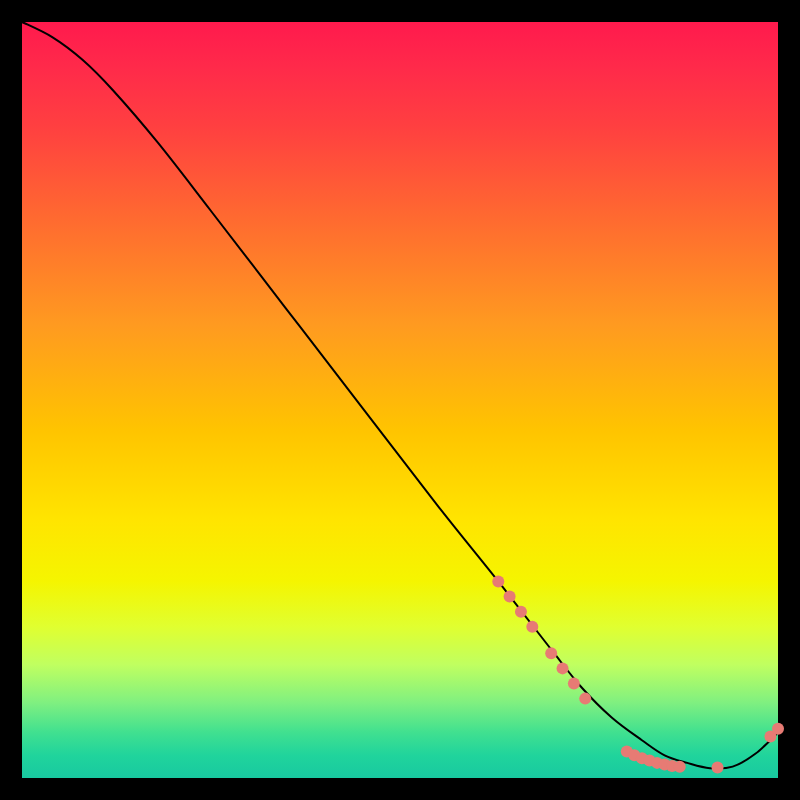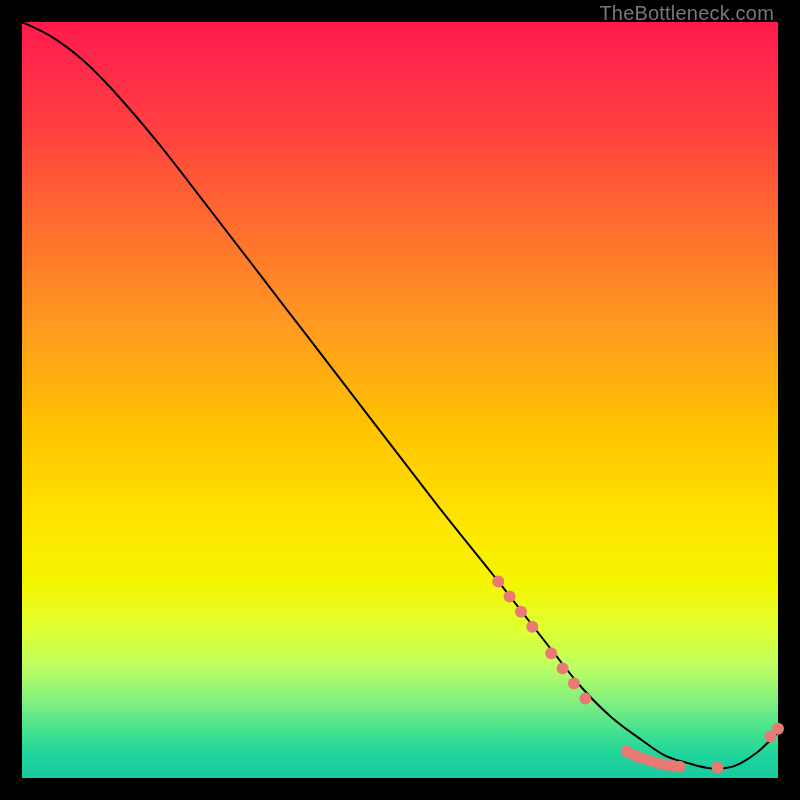--- a/index.html
+++ b/index.html
@@ -57,21 +57,20 @@
     top: 0;
     width: 756px;
     height: 756px;
     overflow: visible;
   }
 </style>
 </head>
 <body>
 
 <div class="stage">
-  <div class="watermark">TheBottleneck.com</div>
 
   <div class="plot">
     <svg class="curve" viewBox="0 0 756 756" preserveAspectRatio="none">
       <path id="curve-path" fill="none" stroke="#000000" stroke-width="2" d="M 0 0 C 5.04 2.520000000000001, 20.160000000000004 8.819999999999993, 30.240000000000002 15.120000000000005 C 40.32 21.420000000000016, 50.400000000000006 28.980000000000075, 60.480000000000004 37.80000000000007 C 70.56 46.62000000000006, 78.12 54.17999999999997, 90.72 68.03999999999996 C 103.32 81.89999999999996, 119.69999999999999 100.80000000000003, 136.07999999999998 120.96000000000004 C 152.45999999999998 141.12000000000003, 167.58 161.28, 189 189 C 210.42 216.72, 239.39999999999998 254.52000000000004, 264.59999999999997 287.28000000000003 C 289.79999999999995 320.04, 315 352.8, 340.2 385.56 C 365.4 418.32, 393.12 454.86, 415.8 483.84000000000003 C 438.48 512.82, 457.38000000000005 535.5, 476.28000000000003 559.44 C 495.18 583.3800000000001, 515.3399999999999 609.84, 529.1999999999999 627.48 C 543.06 645.12, 549.3599999999999 653.9399999999999, 559.4399999999999 665.28 C 569.52 676.62, 579.6 686.6999999999999, 589.6800000000001 695.52 C 599.7600000000001 704.34, 611.0999999999999 711.9000000000001, 619.92 718.2 C 628.74 724.5, 635.04 729.5400000000001, 642.6 733.32 C 650.1600000000001 737.1, 657.72 738.738, 665.28 740.88 C 672.8399999999999 743.0219999999999, 680.4000000000001 745.542, 687.96 746.172 C 695.52 746.802, 703.08 747.054, 710.64 744.66 C 718.1999999999999 742.266, 725.76 737.478, 733.3199999999999 731.808 C 740.8799999999999 726.138, 752.22 714.168, 756 710.64"></path>
       <g id="markers-group">
           <circle cx="476.28000000000003" cy="559.44" r="6" fill="#e77b74"></circle>
           <circle cx="487.62" cy="574.56" r="6" fill="#e77b74"></circle>
           <circle cx="498.96000000000004" cy="589.6800000000001" r="6" fill="#e77b74"></circle>
           <circle cx="510.3" cy="604.8" r="6" fill="#e77b74"></circle>
           <circle cx="529.1999999999999" cy="631.26" r="6" fill="#e77b74"></circle>

